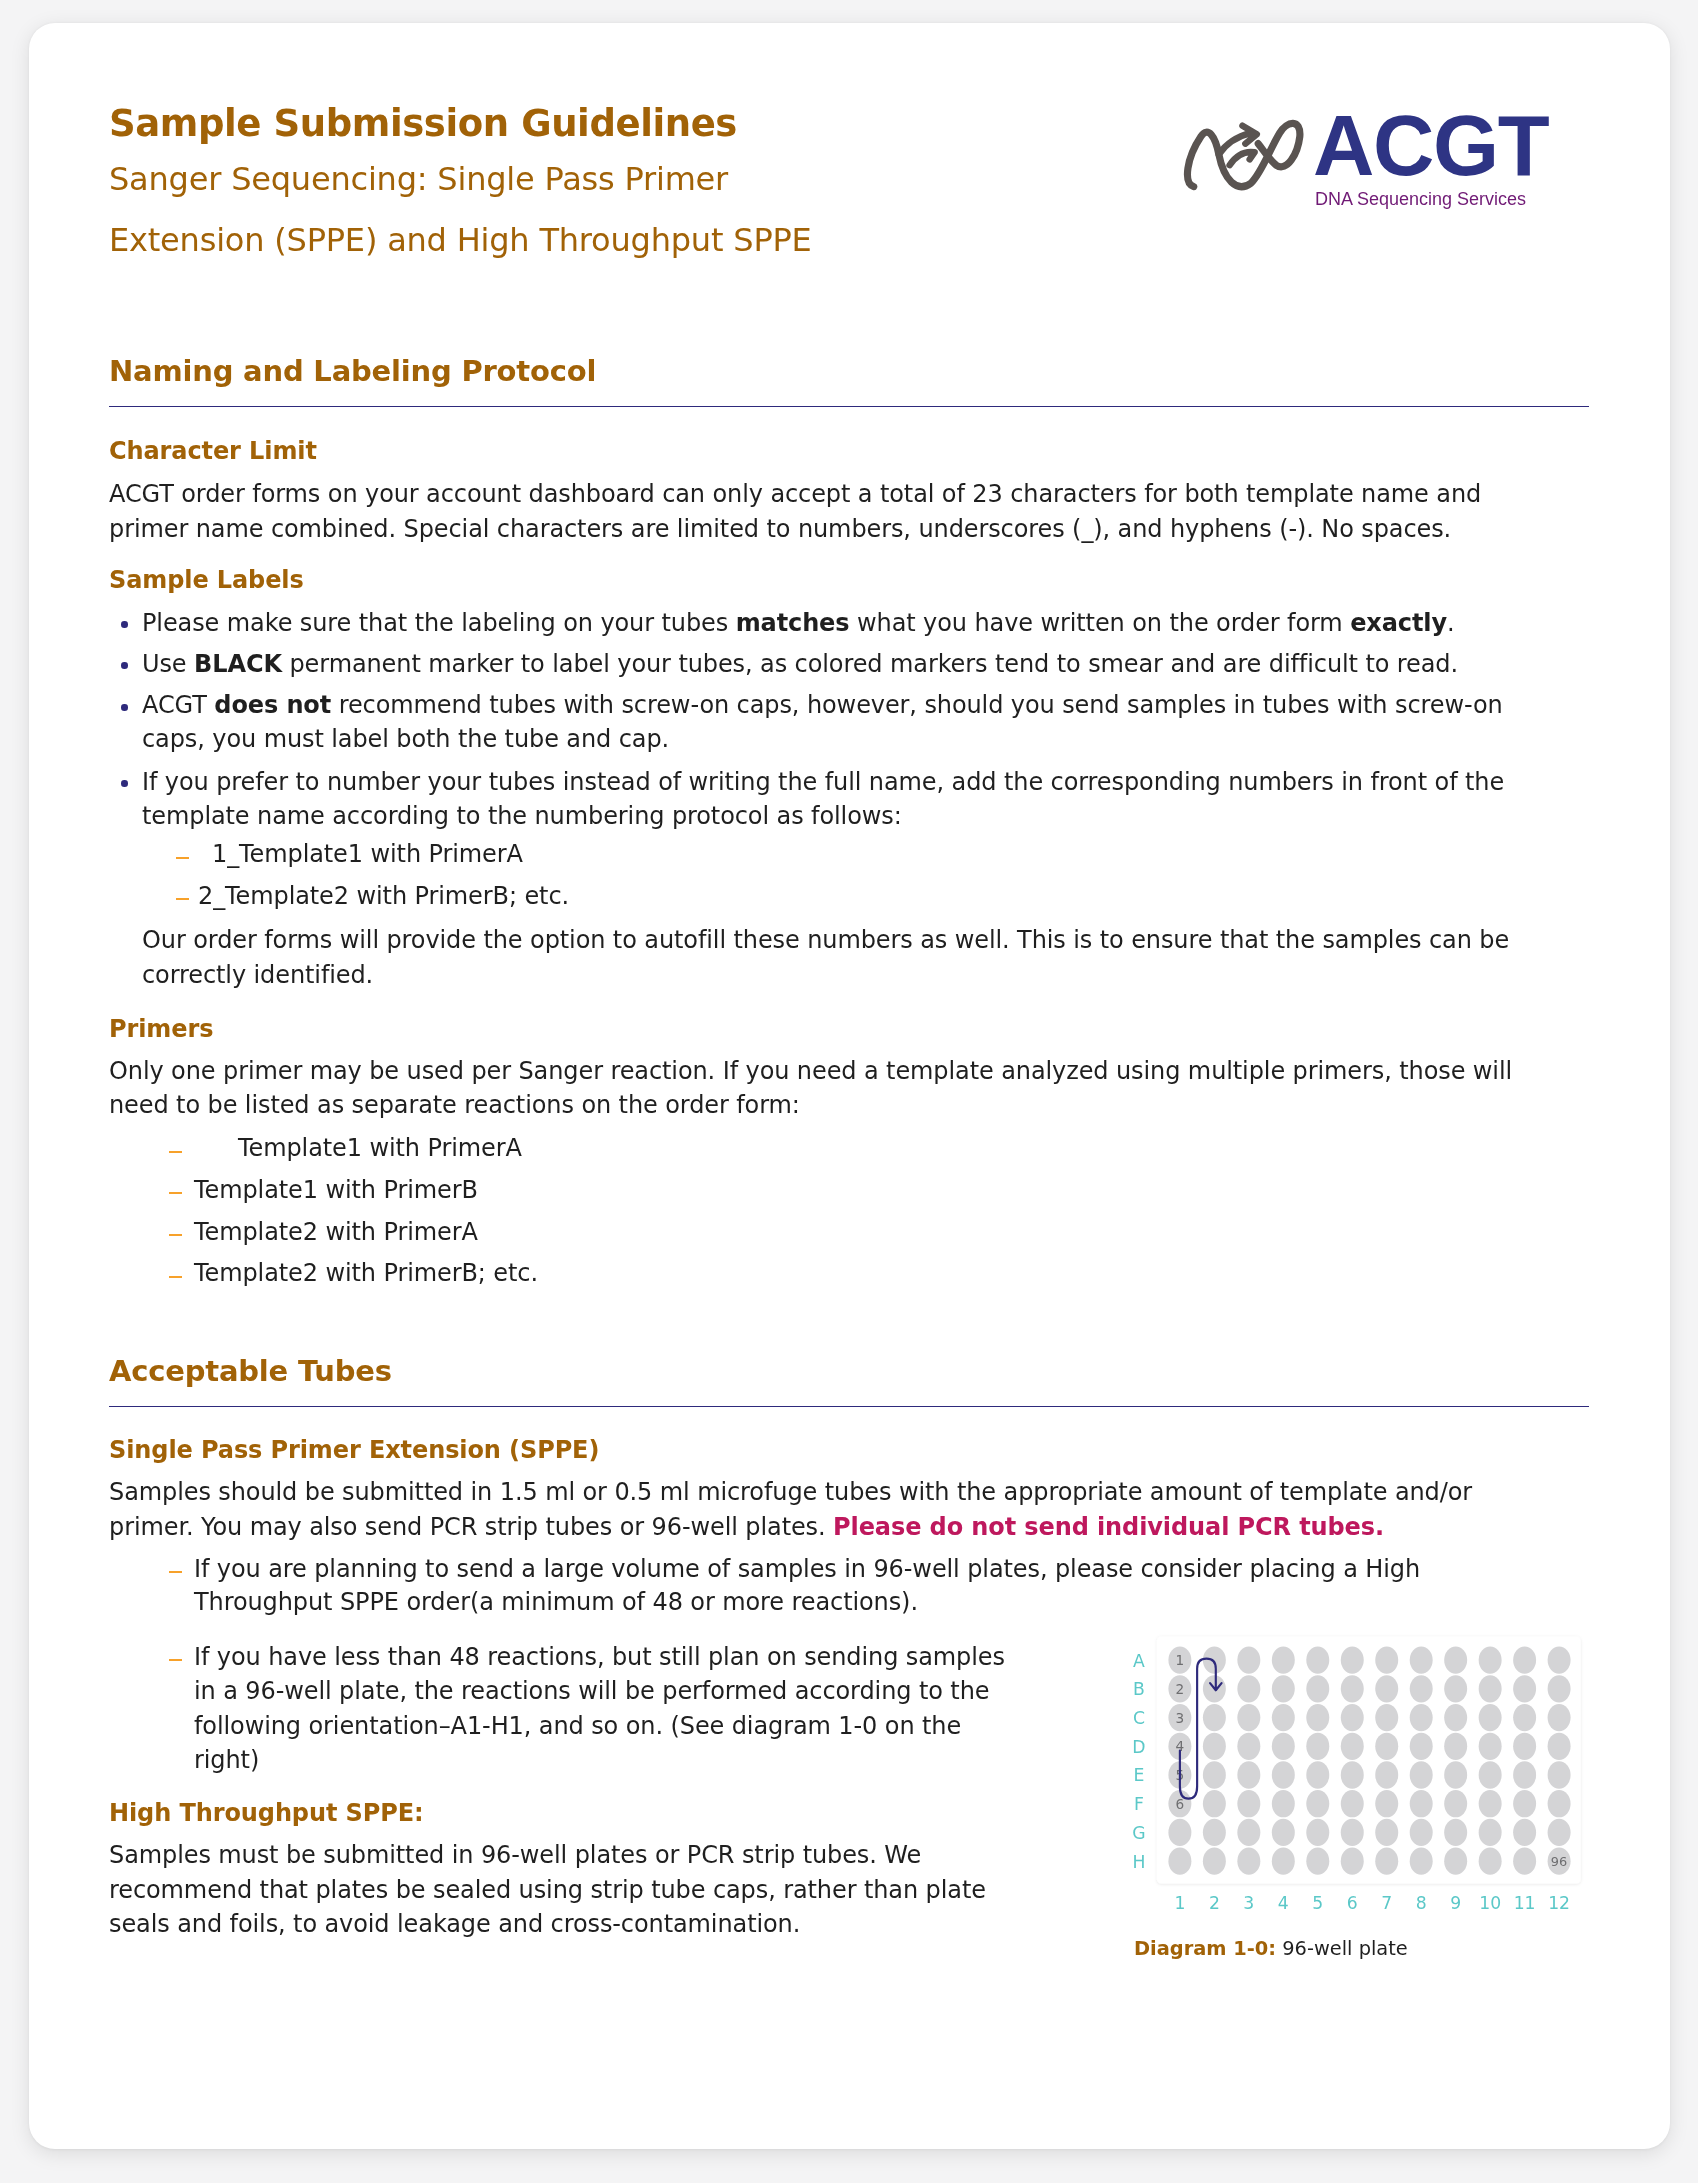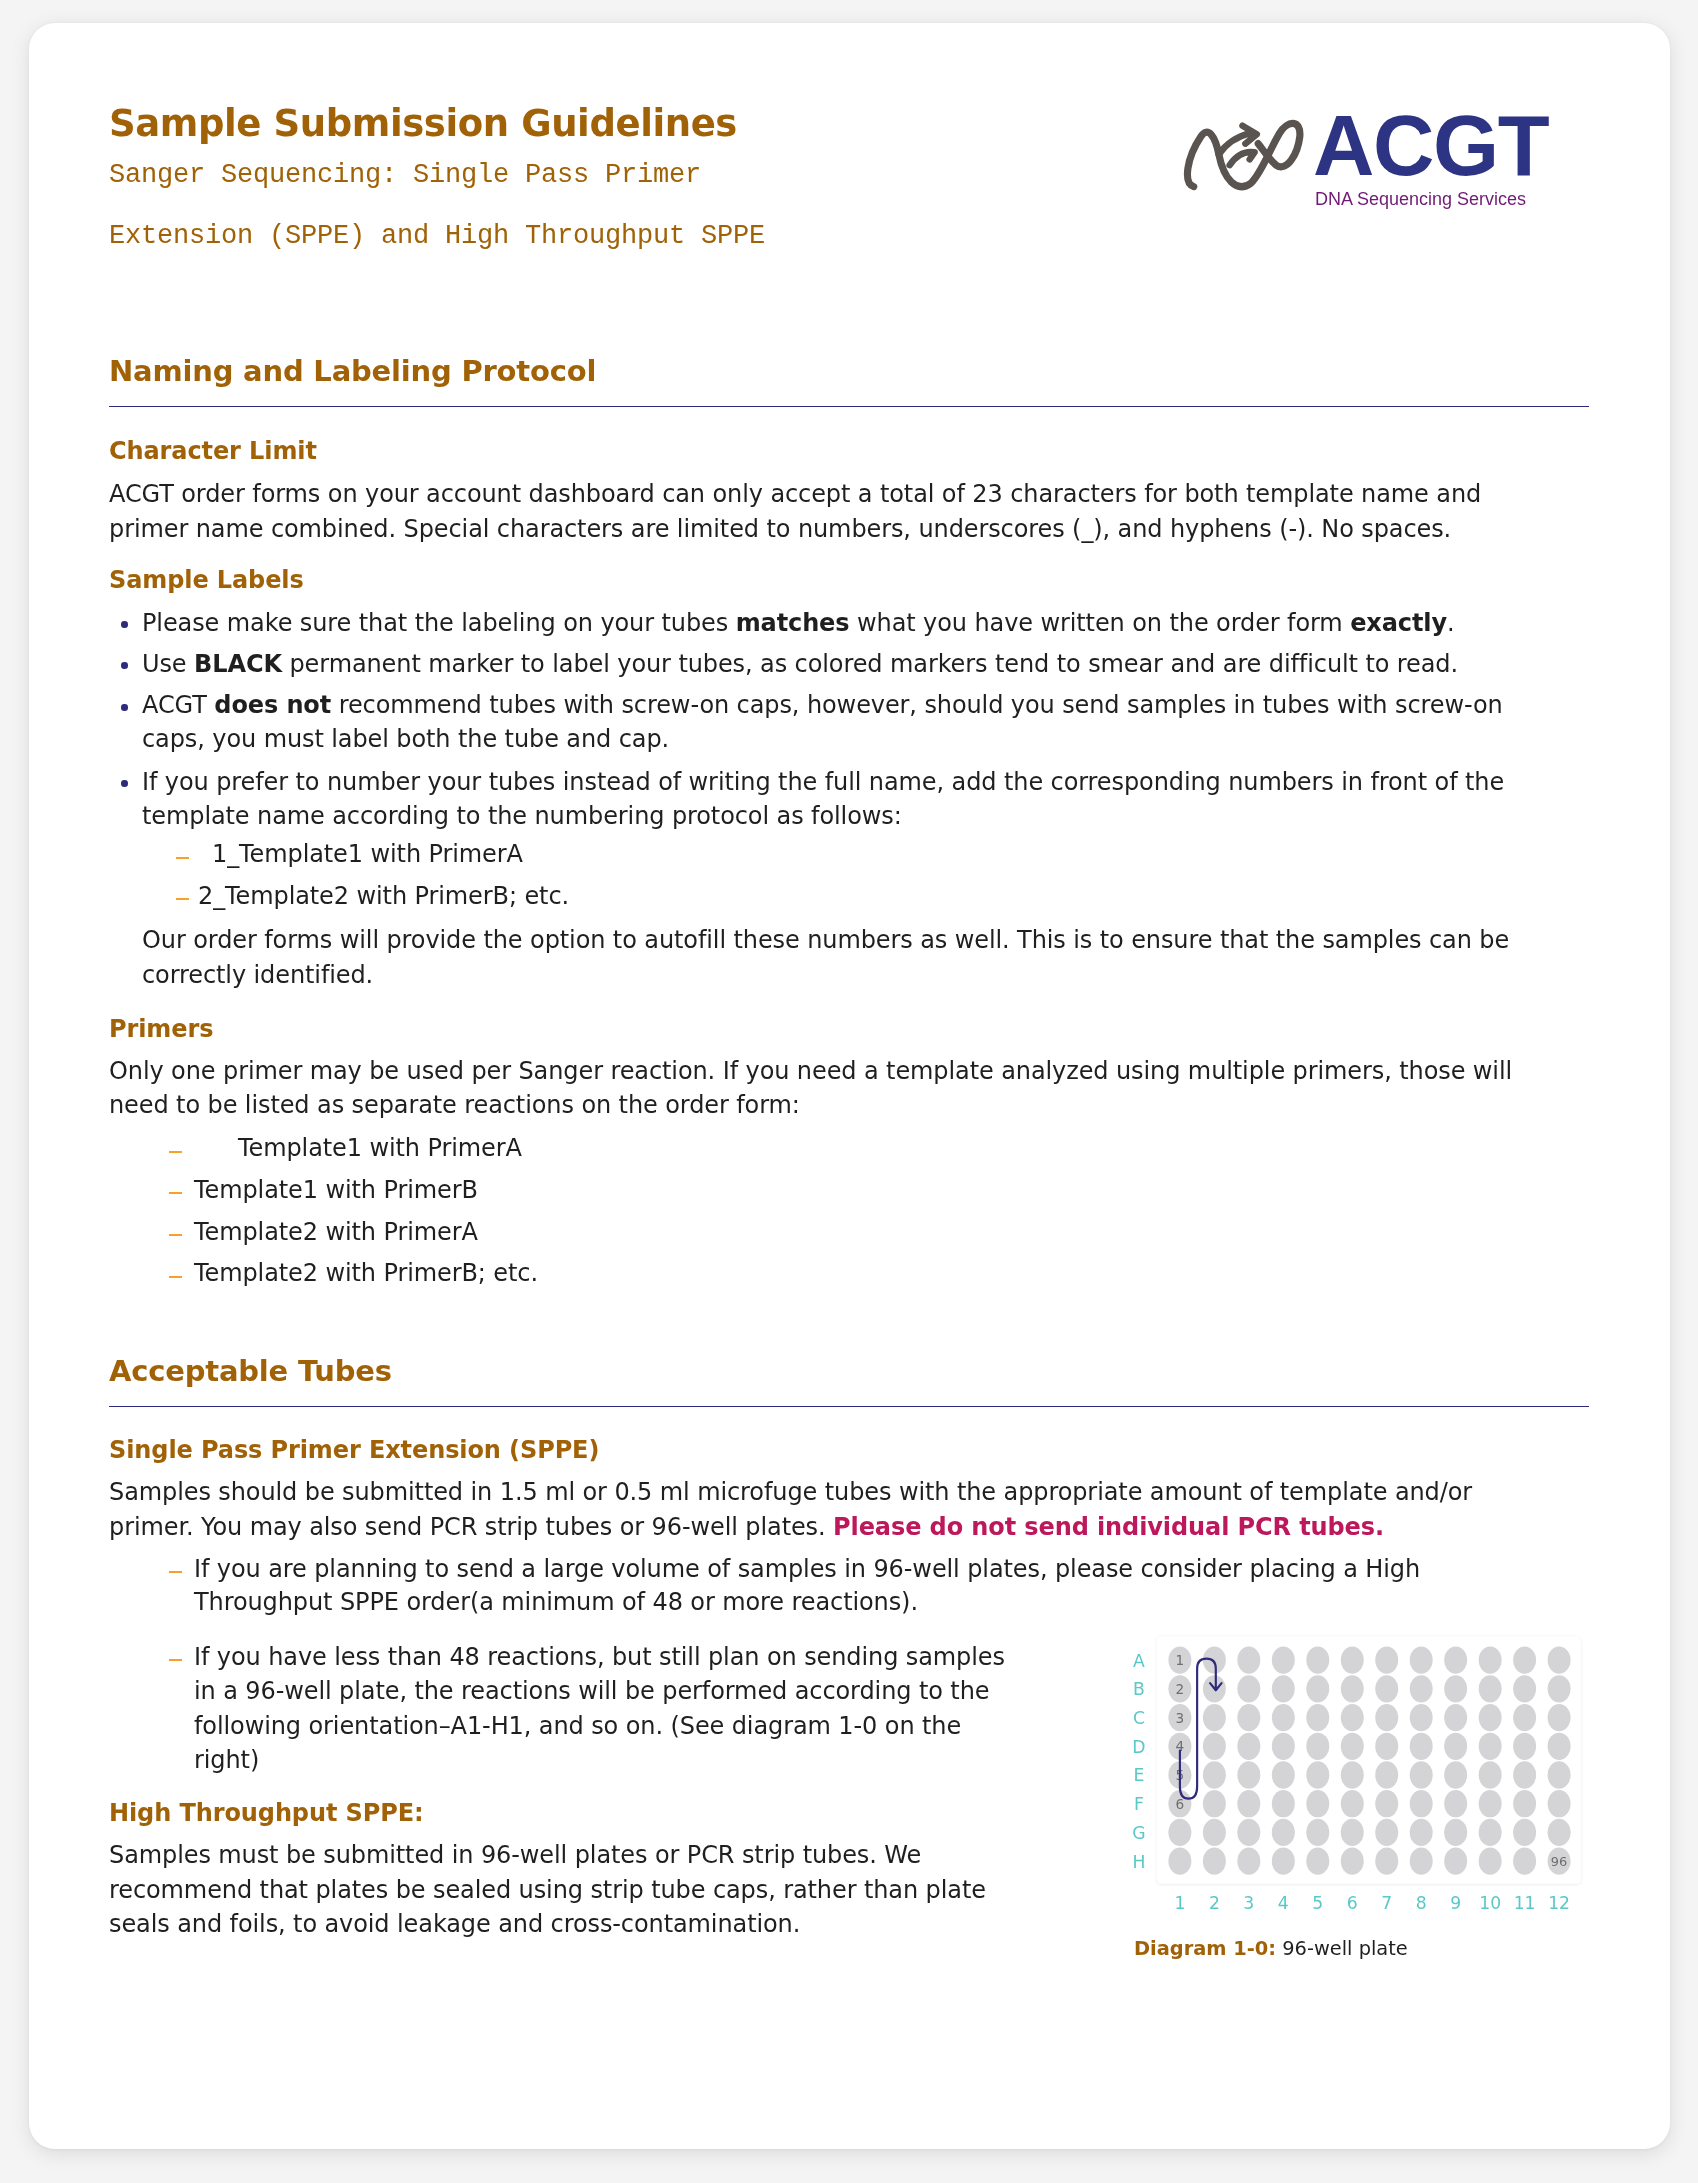--- a/index.html
+++ b/index.html
@@ -15,21 +15,21 @@
     left: 29px; top: 23px;
     width: 1641px; height: 2126px;
     background: #ffffff;
     border-radius: 26px;
     box-shadow: 0 4.3px 20px rgba(0,0,0,0.10), 0 0.7px 2.9px rgba(0,0,0,0.05);
   }
   .abs { position: absolute; white-space: nowrap; }
   .navy { color: #a16207; }
   .ink { color: #1f1f1f; }
   .title { font-size: 37px; font-weight: bold; letter-spacing: -0.4px; }
-  .subtitle { font-size: 27px; font-weight: normal; letter-spacing: -0.2px; font-family: Liberation Mono, monospace; }
+  .subtitle { font-size: 32px; font-weight: normal; letter-spacing: -0.2px; }
   .h2 { font-size: 29px; font-weight: bold; letter-spacing: -0.2px; }
   .h3 { font-size: 24px; font-weight: bold; letter-spacing: -0.1px; }
   .body { font-size: 24px; line-height: 34px; color: #1f1f1f; letter-spacing: -0.1px; }
   .rule { position: absolute; left: 109px; width: 1480px; height: 1.4px; background: #2e2a7c; }
   .bullet-dot {
     position: absolute; width: 6.5px; height: 6.5px; border-radius: 50%;
     background: #2e2a7c;
   }
   .dash {
     position: absolute; width: 13px; height: 2.2px; background: #f7a12a;

